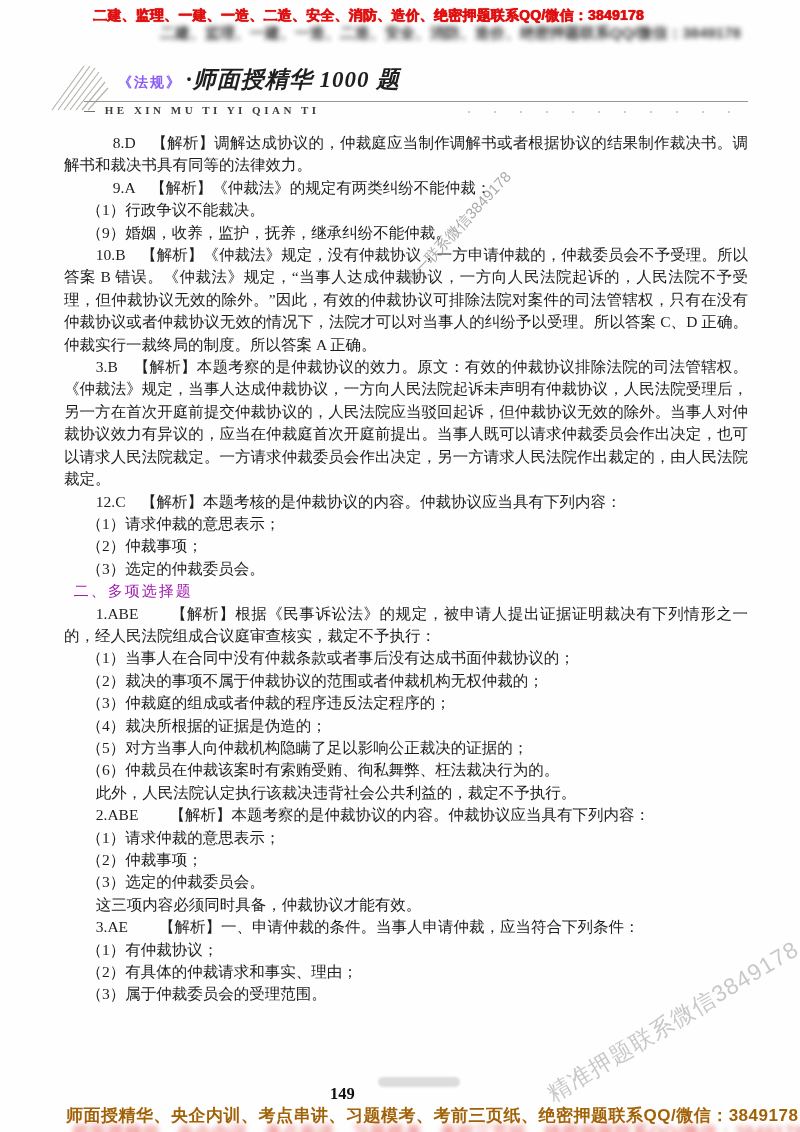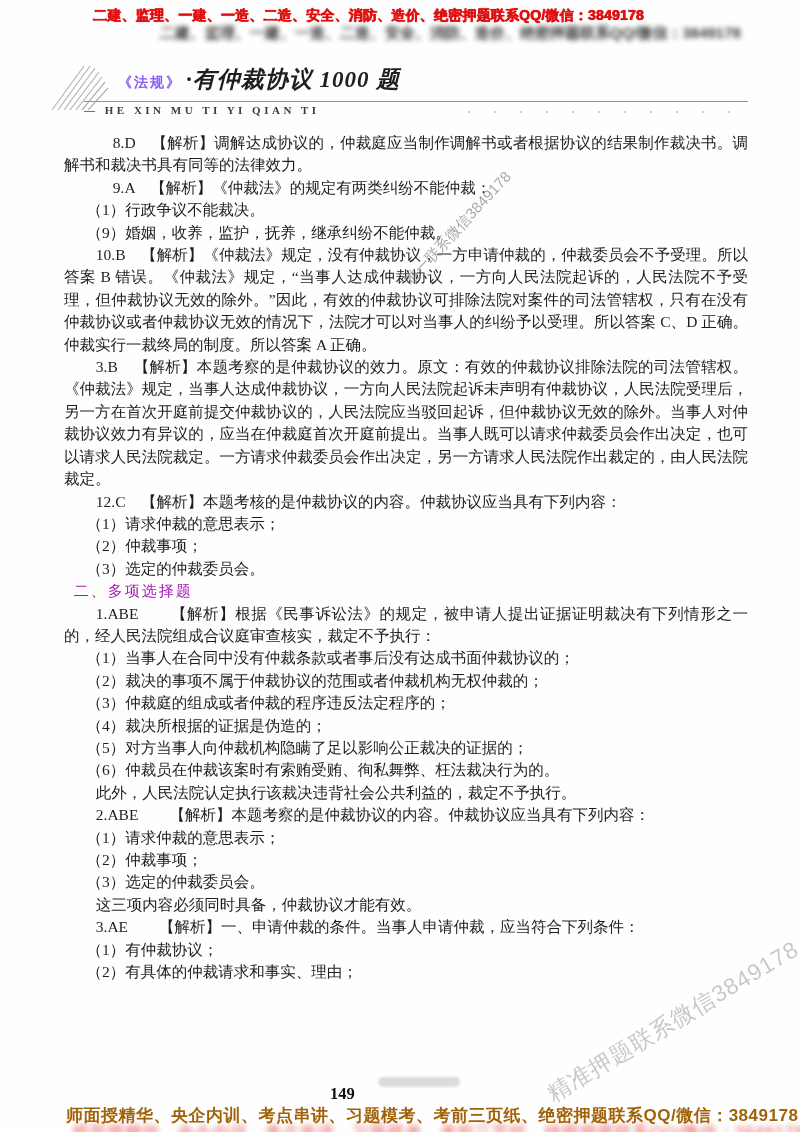--- a/index.html
+++ b/index.html
@@ -101,21 +101,21 @@
         <line x1="14" y1="50" x2="45" y2="8"></line>
         <line x1="20" y1="50" x2="49" y2="12"></line>
         <line x1="26" y1="50" x2="52" y2="17"></line>
         <line x1="32" y1="50" x2="55" y2="22"></line>
         <line x1="38" y1="50" x2="58" y2="28"></line>
       </g>
     </svg>
   </div>
   <div class="title-row">
     <span class="series">《法规》</span>
-    <span class="book-title">·有仲裁协议 1000 题</span>
+    <span class="book-title">·师面授精华 1000 题</span>
   </div>
   <div class="header-rule"></div>
   <div class="pinyin">— HE XIN MU TI YI QIAN TI</div>
   <div class="dotline"></div>
 
   <div class="body-text">
 
   <p class="p-num1">8.D　【解析】调解达成协议的，仲裁庭应当制作调解书或者根据协议的结果制作裁决书。调解书和裁决书具有同等的法律效力。</p>
       <p class="p-num1">9.A　【解析】《仲裁法》的规定有两类纠纷不能仲裁：</p>
       <p class="p-item">（1）行政争议不能裁决。</p>
@@ -136,20 +136,21 @@
       <p class="p-item">（6）仲裁员在仲裁该案时有索贿受贿、徇私舞弊、枉法裁决行为的。</p>
       <p class="p-plain">此外，人民法院认定执行该裁决违背社会公共利益的，裁定不予执行。</p>
       <p class="p-num">2.ABE　　【解析】本题考察的是仲裁协议的内容。仲裁协议应当具有下列内容：</p>
       <p class="p-item">（1）请求仲裁的意思表示；</p>
       <p class="p-item">（2）仲裁事项；</p>
       <p class="p-item">（3）选定的仲裁委员会。</p>
       <p class="p-plain">这三项内容必须同时具备，仲裁协议才能有效。</p>
       <p class="p-num">3.AE　　【解析】一、申请仲裁的条件。当事人申请仲裁，应当符合下列条件：</p>
       <p class="p-item">（1）有仲裁协议；</p>
       <p class="p-item">（2）有具体的仲裁请求和事实、理由；</p>
+      <p class="p-item">（3）属于仲裁委员会的受理范围。</p>
     </div>
 
   <div class="wm wm-mid">唯一联系微信3849178</div>
   <div class="wm wm-bottom">精准押题联系微信3849178</div>
 
   <div class="page-bar"></div>
   <div class="page-num">149</div>
   <div class="footer-promo">师面授精华、央企内训、考点串讲、习题模考、考前三页纸、绝密押题联系QQ/微信：3849178</div>
   <div class="footer-ghost">师面授精华、央企内训、考点串讲、习题模考、考前三页纸、绝密押题联系QQ/微信：3849178</div>
 

